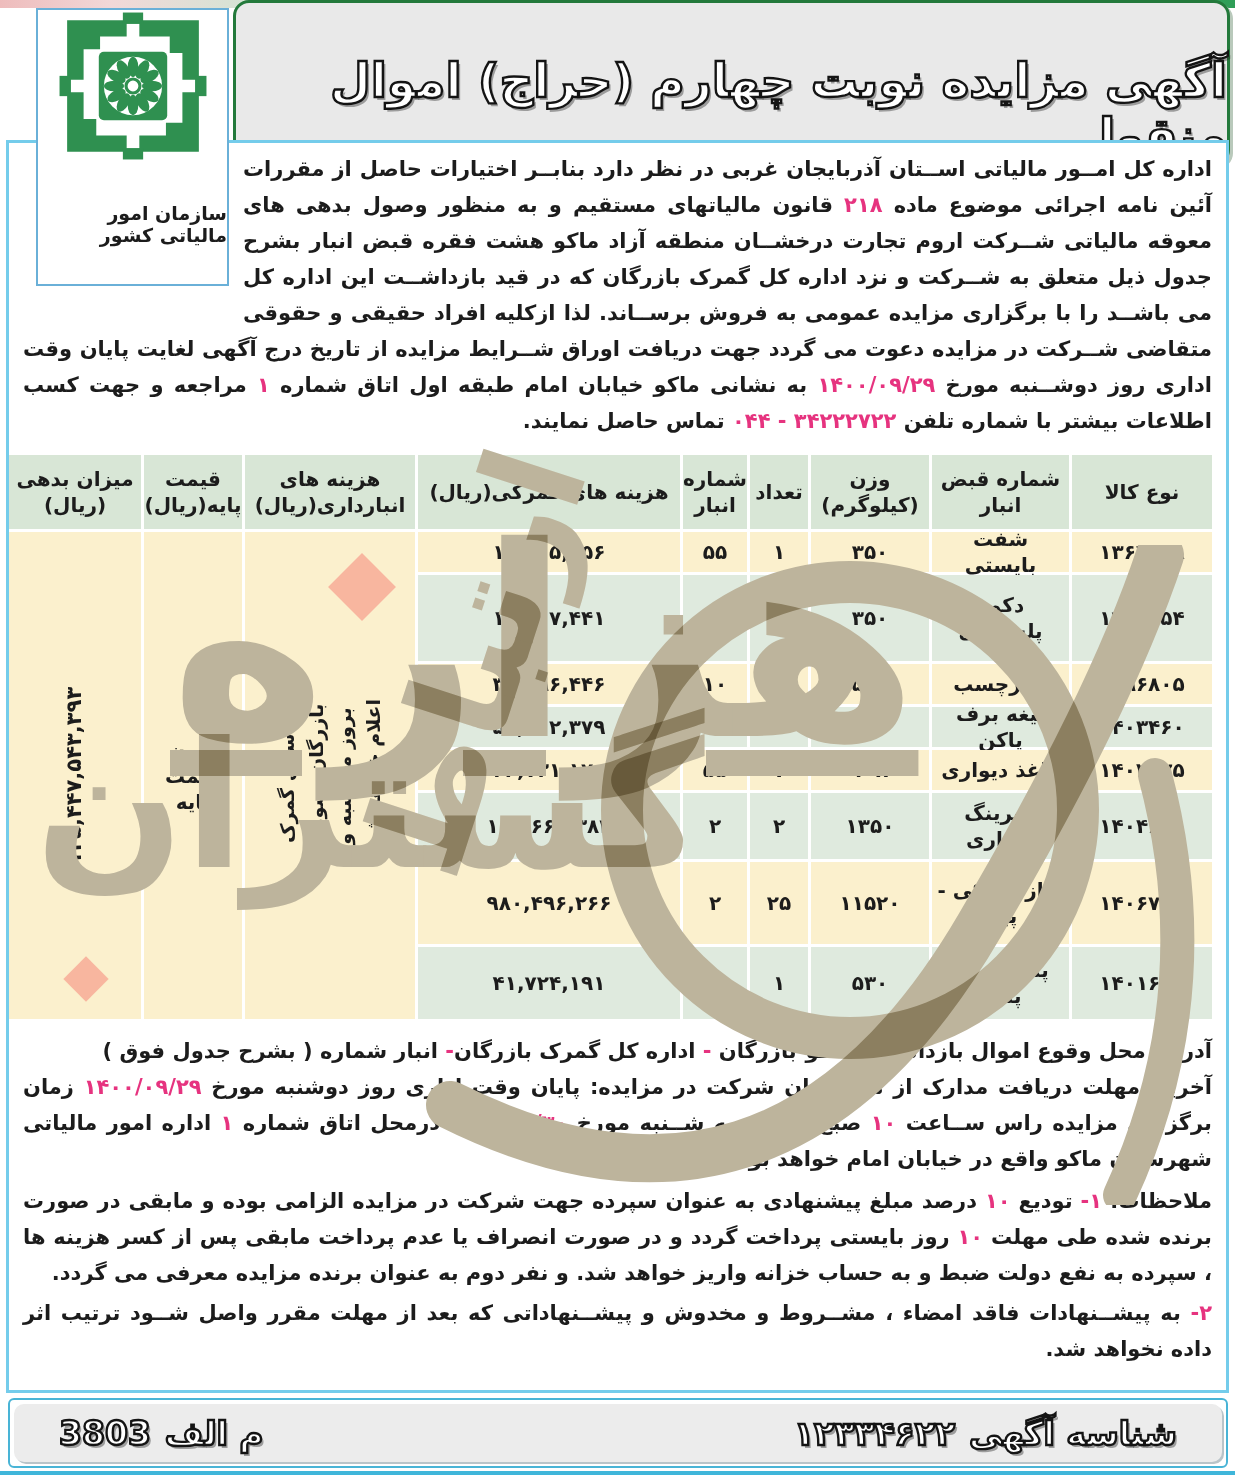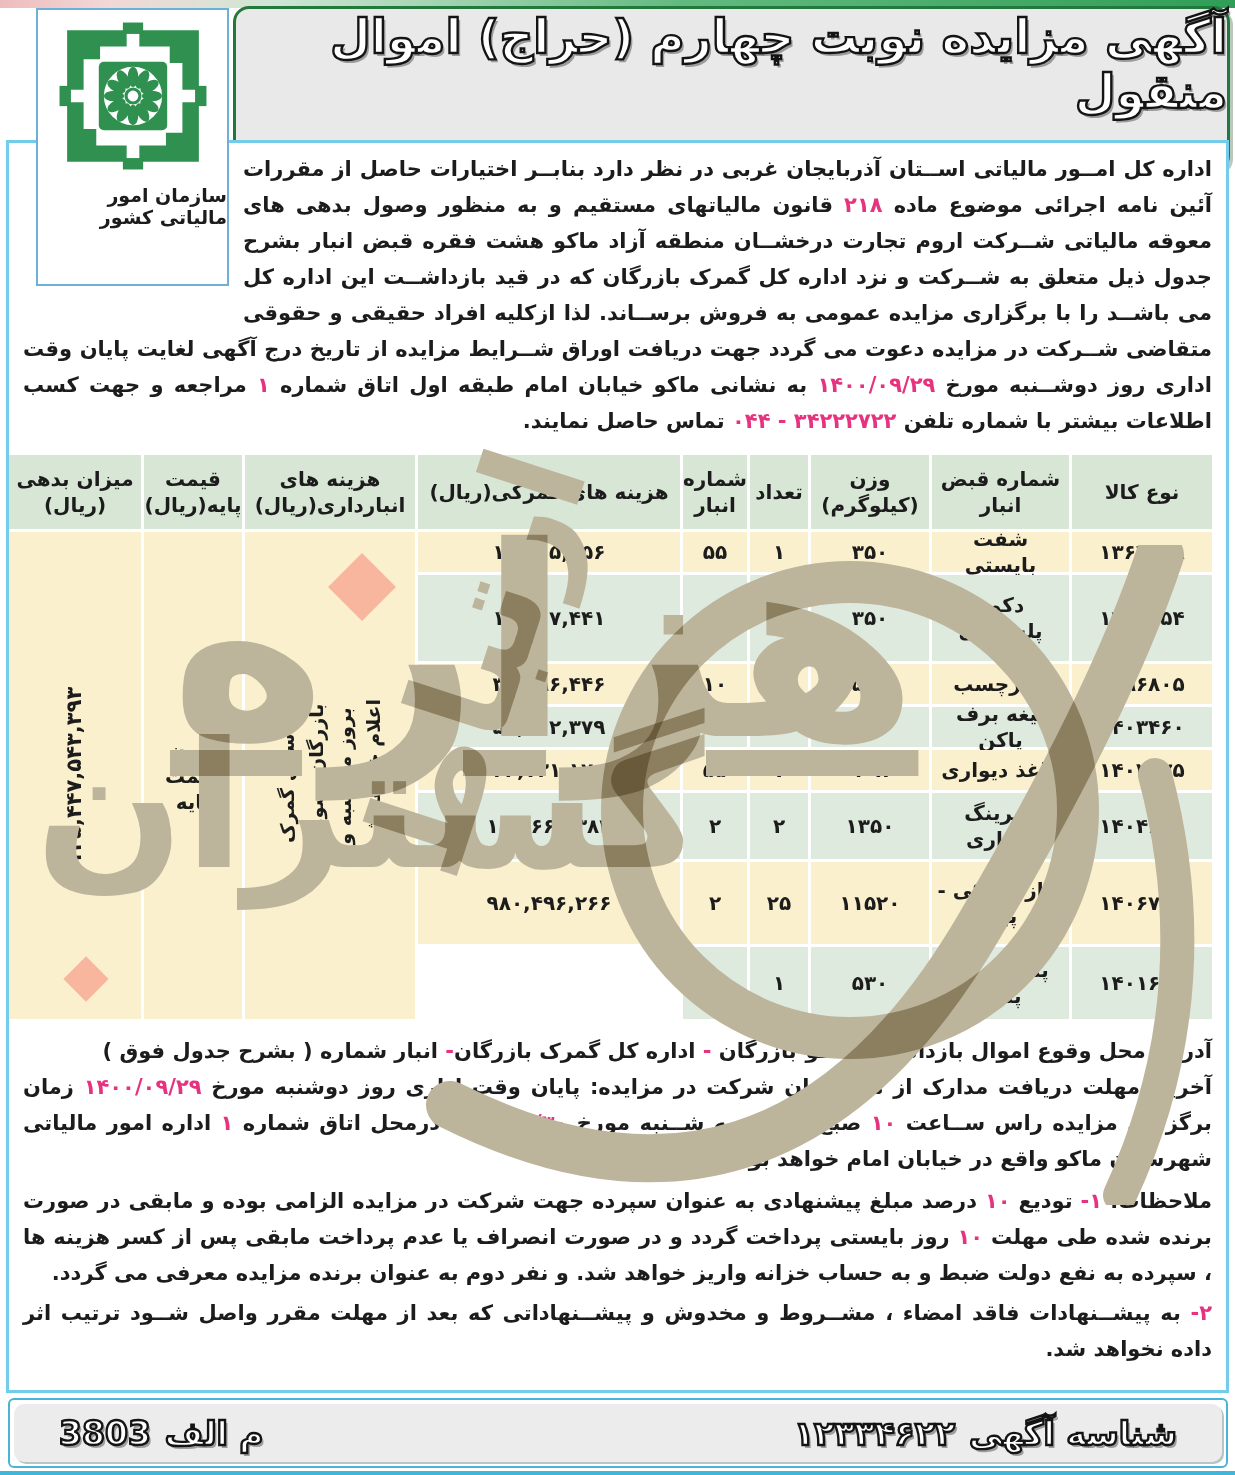--- a/index.html
+++ b/index.html
@@ -3,31 +3,31 @@
 <meta charset="utf-8">
 <style>
   html,body{margin:0;padding:0;background:#fff;}
   .page{position:relative;width:1235px;height:1475px;background:#fff;overflow:hidden;
         font-family:"DejaVu Sans",sans-serif;color:#1c1c1c;}
   .top-strip{position:absolute;left:0;top:0;width:1235px;height:8px;
         background:linear-gradient(to right,#eebcbc 0%,#f2d8d8 9%,#cfe6d4 22%,#63ba80 55%,#2f9e57 100%);}
   .bottom-strip{position:absolute;left:0;bottom:0;width:1235px;height:4px;background:#3fb6da;}
 
   
-  .header-banner{position:absolute;left:233px;top:6px;width:997px;height:166px;box-sizing:border-box;
+  .header-banner{position:absolute;left:233px;top:0;width:997px;height:166px;box-sizing:border-box;
         border:3px solid #23793b;border-radius:16px;background:#e9e9e9;
-        box-shadow:3px 3px 0 #b9c9bb;display:flex;align-items:flex-start;justify-content:center;}
+        box-shadow:3px 3px 0 #b9c9bb;display:flex;align-items:flex-end;justify-content:center;}
   .outline{color:#fff;font-weight:bold;-webkit-text-stroke:2.4px #141414;
         text-shadow:2.5px 2.5px 0 rgba(40,40,40,.4);}
   .banner-title{font-size:47px;direction:rtl;letter-spacing:1px;}
 
   
   .logo-box{position:absolute;left:36px;top:8px;width:193px;height:278px;box-sizing:border-box;
         background:#fff;border:2px solid #6ab0d8;display:flex;flex-direction:column;
-        align-items:center;padding-top:10px;z-index:3;}
+        align-items:center;z-index:3;gap:28px;}
   .logo-caption{font-size:19px;font-weight:bold;margin-top:12px;direction:rtl;}
 
   
   .body-box{position:absolute;left:6px;top:140px;width:1223px;height:1253px;box-sizing:border-box;
         border:3px solid #74cceb;background:#fff;padding:8px 14px;direction:rtl;}
   .para{margin:0;font-size:21px;line-height:36px;font-weight:700;text-align:justify;}
   .logo-spacer{float:left;width:220px;height:152px;}
   .hl{color:#e6337f;}
   .mt14{margin-top:14px;} .mt6{margin-top:6px;} .mt4{margin-top:4px;}
 
@@ -184,20 +184,21 @@
       <div class="c cream">۱۱۵۲۰</div>
       <div class="c cream">۲۵</div>
       <div class="c cream">۲</div>
       <div class="c cream">۹۸۰,۴۹۶,۲۶۶</div>
 
       <div class="c green">۱۴۰۱۶۷۱</div>
       <div class="c green">پمپ- واتر پمپ</div>
       <div class="c green">۵۳۰</div>
       <div class="c green">۱</div>
       <div class="c green">۵۴</div>
+      <div class="c green">۴۱,۷۲۴,۱۹۱</div>
     </div>
 
     <p class="para mt14"><span>آدرس محل وقوع اموال بازداشتی: ماکو</span><span class="hl">-</span><span>بازرگان </span><span class="hl">-</span><span> اداره کل گمرک بازرگان</span><span class="hl">-</span><span> انبار شماره ( بشرح جدول فوق )</span></p>
     <p class="para"><span>آخرین مهلت دریافت مدارک از متقاضیان شرکت در مزایده: پایان وقت اداری روز دوشنبه مورخ </span><span class="hl">۱۴۰۰/۰۹/۲۹</span><span> زمان برگزاری مزایده راس ســاعت </span><span class="hl">۱۰</span><span> صبح روز ســه شــنبه مورخ </span><span class="hl">۱۴۰۰/۰۹/۳۰</span><span> درمحل اتاق شماره </span><span class="hl">۱</span><span> اداره امور مالیاتی شهرستان ماکو واقع در خیابان امام خواهد بود.</span></p>
     <p class="para mt6"><span>ملاحظات: </span><span class="hl">۱-</span><span> تودیع </span><span class="hl">۱۰</span><span> درصد مبلغ پیشنهادی به عنوان سپرده جهت شرکت در مزایده الزامی بوده و مابقی در صورت برنده شده طی مهلت </span><span class="hl">۱۰</span><span> روز بایستی پرداخت گردد و در صورت انصراف یا عدم پرداخت مابقی پس از کسر هزینه ها ، سپرده به نفع دولت ضبط و به حساب خزانه واریز خواهد شد. و نفر دوم به عنوان برنده مزایده معرفی می گردد.</span></p>
     <p class="para mt4"><span class="hl">۲-</span><span> به پیشــنهادات فاقد امضاء ، مشــروط و مخدوش و پیشــنهاداتی که بعد از مهلت مقرر واصل شــود ترتیب اثر داده نخواهد شد.</span></p>
   </div>
 
   <div class="watermark">
     <span class="wm wm1">هزاره</span>

